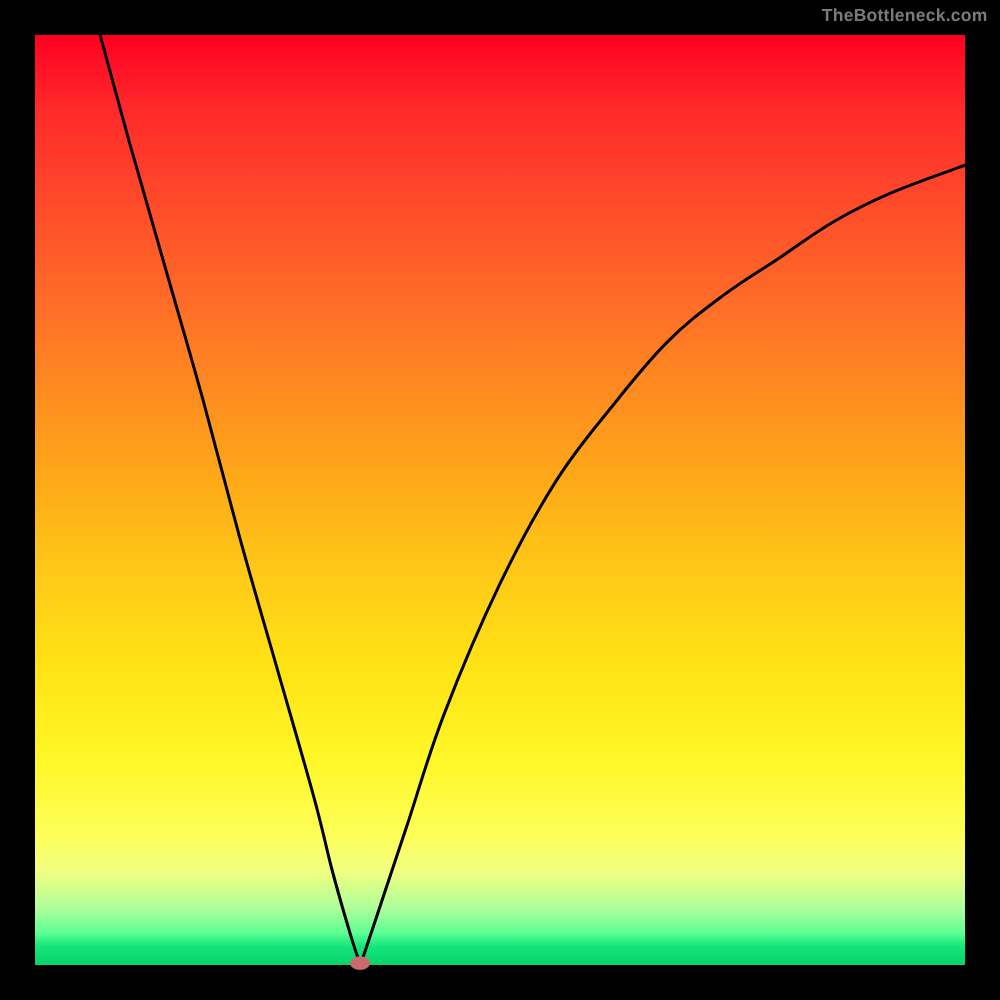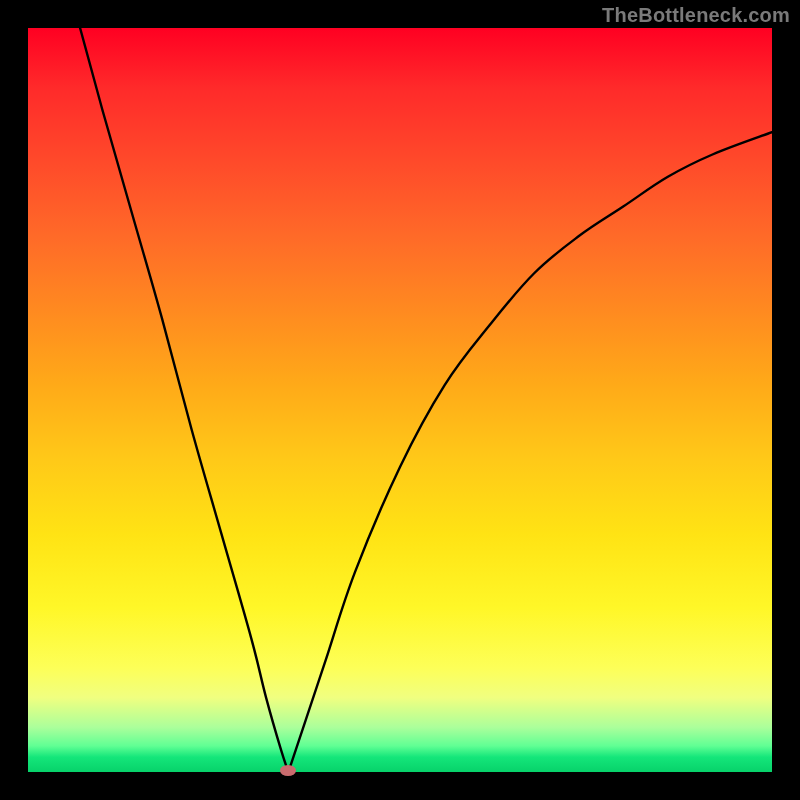--- a/index.html
+++ b/index.html
@@ -37,21 +37,21 @@
   .curve-svg {
     position: absolute;
     left: 0; top: 0;
     width: 744px; height: 744px;
   }
   .watermark {
     position: absolute;
     top: 4px;
     right: 10px;
     font-family: Arial, Helvetica, sans-serif;
-    font-size: 20px;
+    font-size: 14px;
     font-weight: 600;
     color: #7a7a7a;
     letter-spacing: 0.2px;
     user-select: none;
   }
   .vertex-dot {
     position: absolute;
     width: 16px;
     height: 11px;
     border-radius: 50%;

